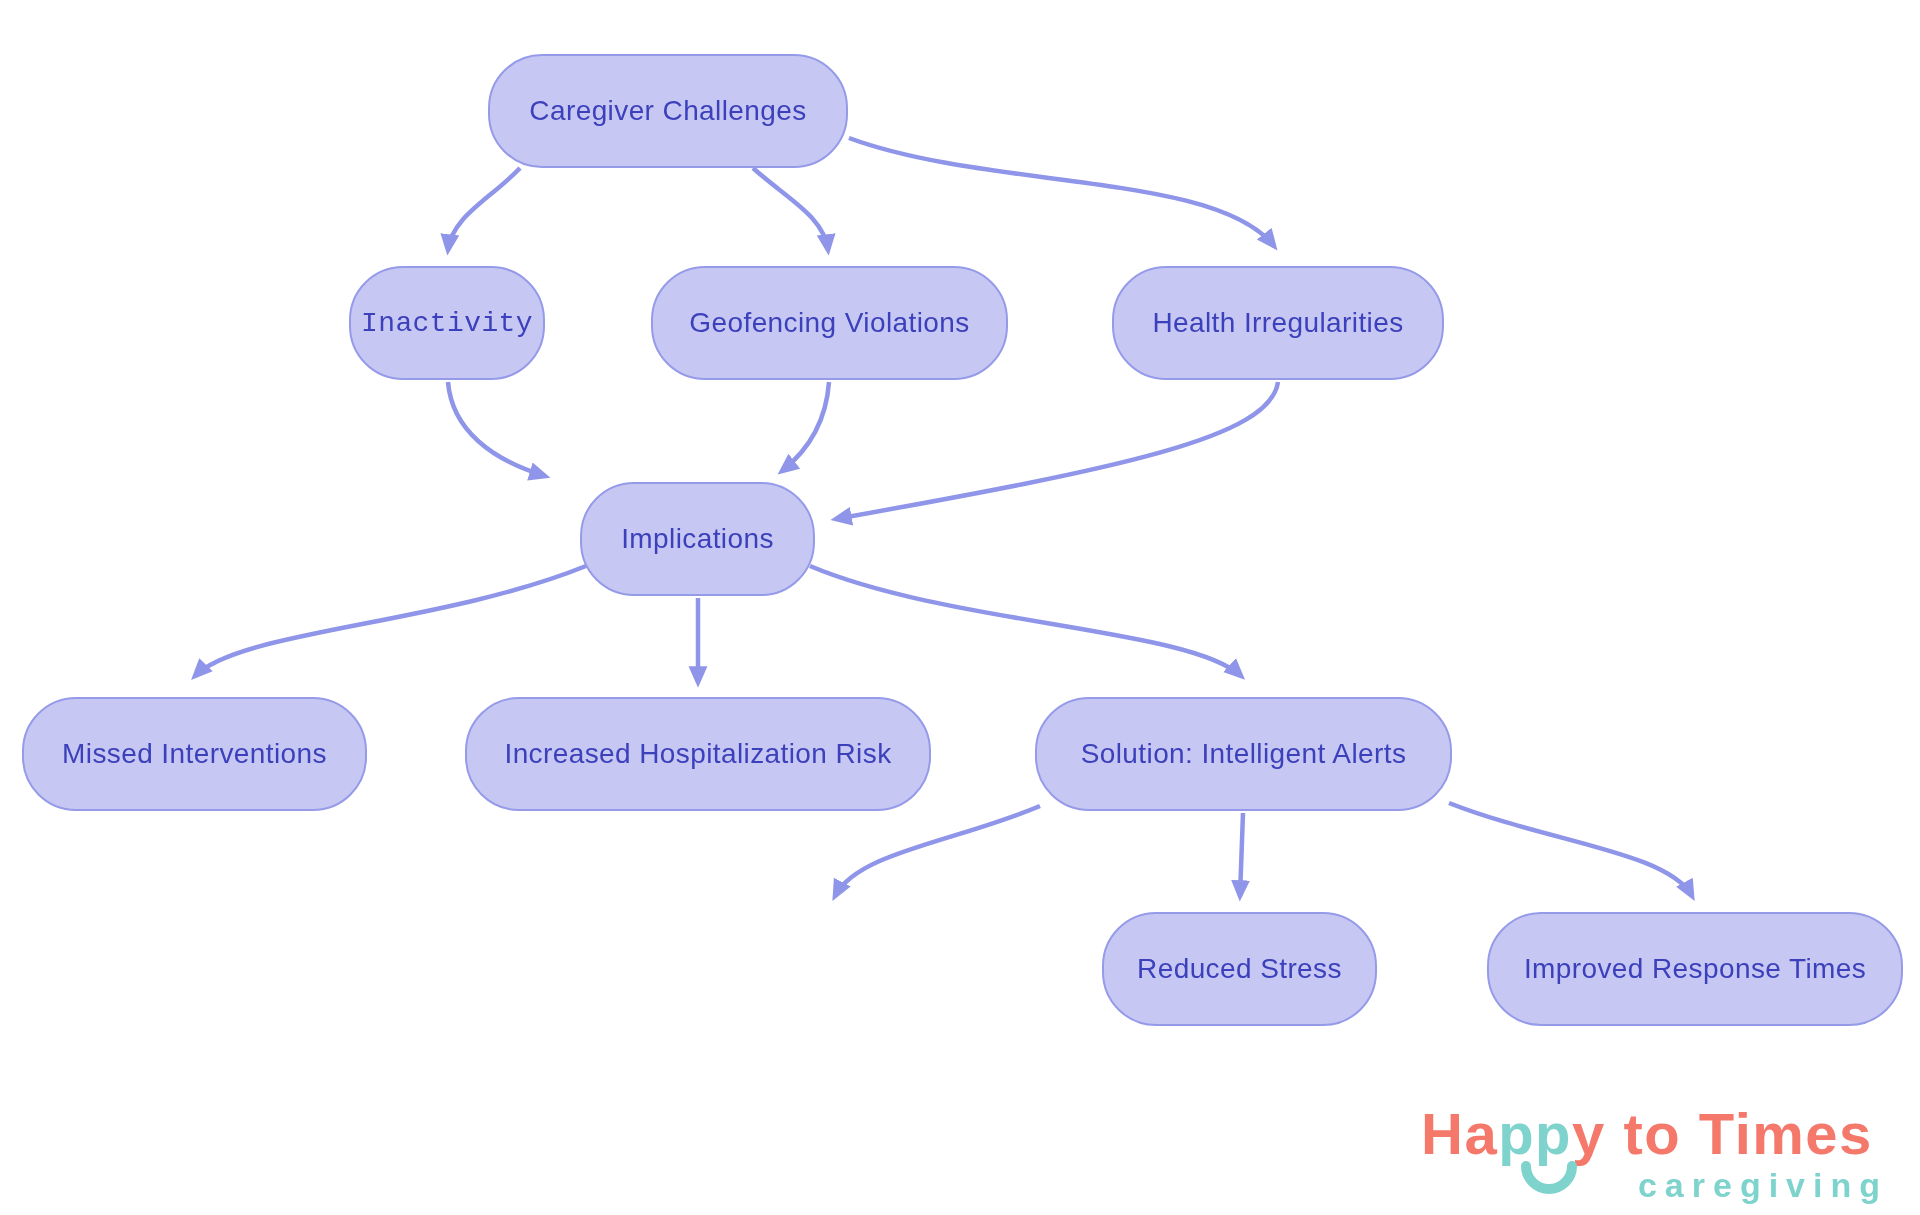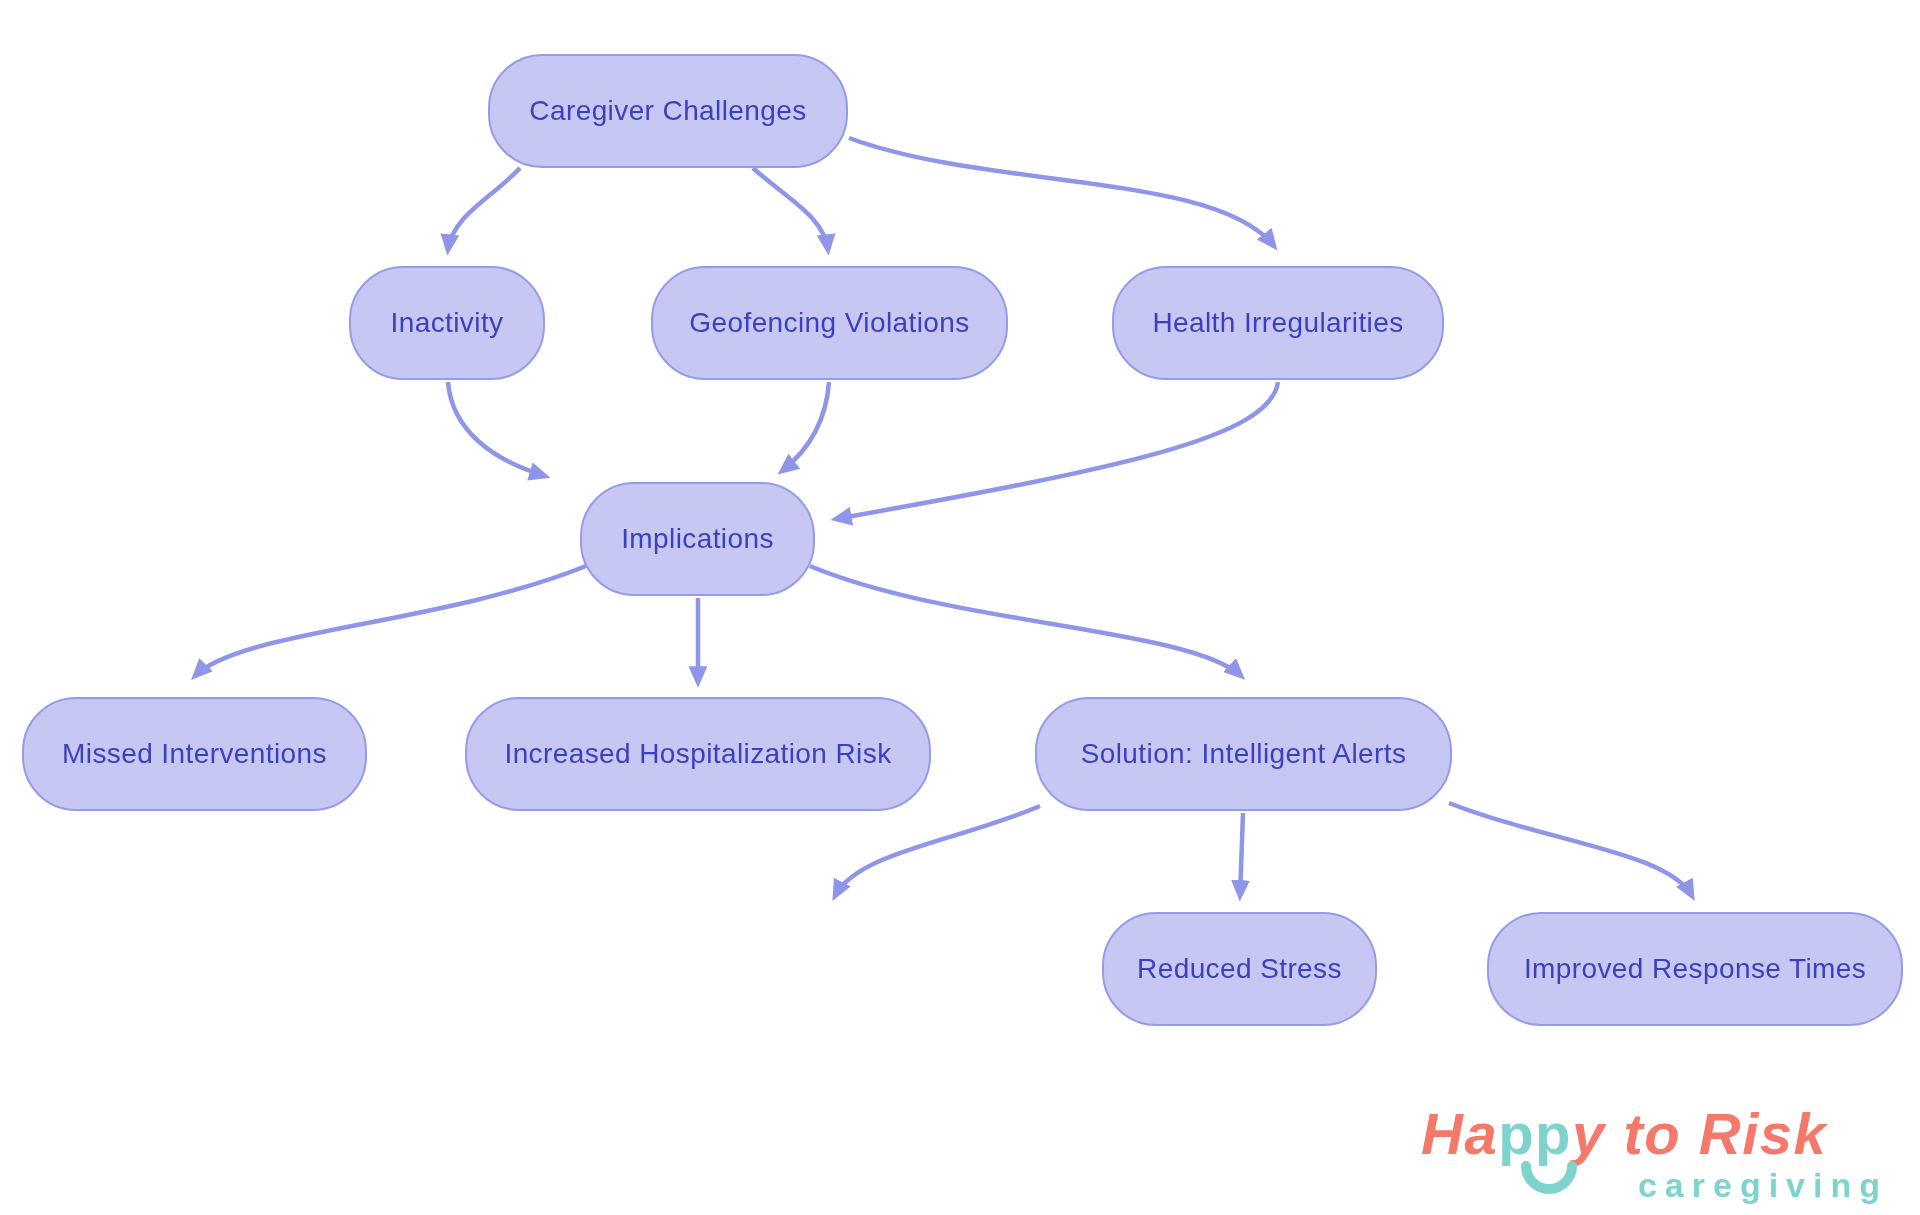--- a/index.html
+++ b/index.html
@@ -31,21 +31,21 @@
     letter-spacing: 0.4px;
     white-space: nowrap;
   }
 
   .logo { position: absolute; left: 1421px; top: 1100px; width: 475px; height: 110px; }
   .logo-main {
     position: absolute; left: 0; top: 0; width: 100%;
     font-size: 58px; font-weight: bold; letter-spacing: 1.5px;
     white-space: nowrap;
   }
-  .logo-main .coral { color: var(--logo-coral, #f4796b); font-style: italic; }
+  .logo-main .coral { color: var(--logo-coral, #f4796b); }
   .logo-main .teal  { color: var(--logo-teal, #7ed3cd); }
   .smile-icon { position: absolute; left: 97px; top: 60px; }
   .smile-icon path {
     fill: none; stroke: var(--logo-teal, #7ed3cd);
     stroke-width: 10px; stroke-linecap: round;
   }
   .logo-sub {
     position: absolute; right: 8px; top: 66px;
     color: var(--logo-teal, #7ed3cd);
     font-size: 34px; font-weight: bold; letter-spacing: 8px;
@@ -74,21 +74,21 @@
       <path class="edge" d="M 810 566 C 950 625, 1190 628, 1241 676" marker-end="url(#arrowhead)"></path>
       <path class="edge" d="M 1040 806 C 955 842, 858 852, 835 896" marker-end="url(#arrowhead)"></path>
       <path class="edge" d="M 1243 813 L 1240 896" marker-end="url(#arrowhead)"></path>
       <path class="edge" d="M 1449 803 C 1548 842, 1668 852, 1692 896" marker-end="url(#arrowhead)"></path>
     </svg>
 
   <div class="nodes">
       <div class="node" style="left: 488px; top: 54px; width: 360px; height: 114px;">
         <span class="node-label">Caregiver Challenges</span>
       </div>
-      <div class="node" style="left: 349px; top: 266px; width: 196px; height: 114px;">
+      <div class="node" style="left: 349px; top: 266px; width: 196px; height: 114px; font-family: Liberation Mono, monospace;">
         <span class="node-label">Inactivity</span>
       </div>
       <div class="node" style="left: 651px; top: 266px; width: 357px; height: 114px;">
         <span class="node-label">Geofencing Violations</span>
       </div>
       <div class="node" style="left: 1112px; top: 266px; width: 332px; height: 114px;">
         <span class="node-label">Health Irregularities</span>
       </div>
       <div class="node" style="left: 580px; top: 482px; width: 235px; height: 114px;">
         <span class="node-label">Implications</span>
@@ -104,20 +104,20 @@
       </div>
       <div class="node" style="left: 1102px; top: 912px; width: 275px; height: 114px; text-align: right;">
         <span class="node-label">Reduced Stress</span>
       </div>
       <div class="node" style="left: 1487px; top: 912px; width: 416px; height: 114px;">
         <span class="node-label">Improved Response Times</span>
       </div>
     </div>
 
   <div class="logo">
-    <div class="logo-main"><span class="coral">Ha</span><span class="teal">pp</span><span class="coral">y</span><span class="coral"> to Risk</span></div>
+    <div class="logo-main"><span class="coral">Ha</span><span class="teal">pp</span><span class="coral">y</span><span class="coral"> to Times</span></div>
     <svg class="smile-icon" width="62" height="38" viewBox="0 0 62 38" xmlns="http://www.w3.org/2000/svg">
       <path d="M 8 6 A 23 23 0 0 0 54 6"></path>
     </svg>
     <div class="logo-sub">caregiving</div>
   </div>
 
 </div>
 
 </body></html>

